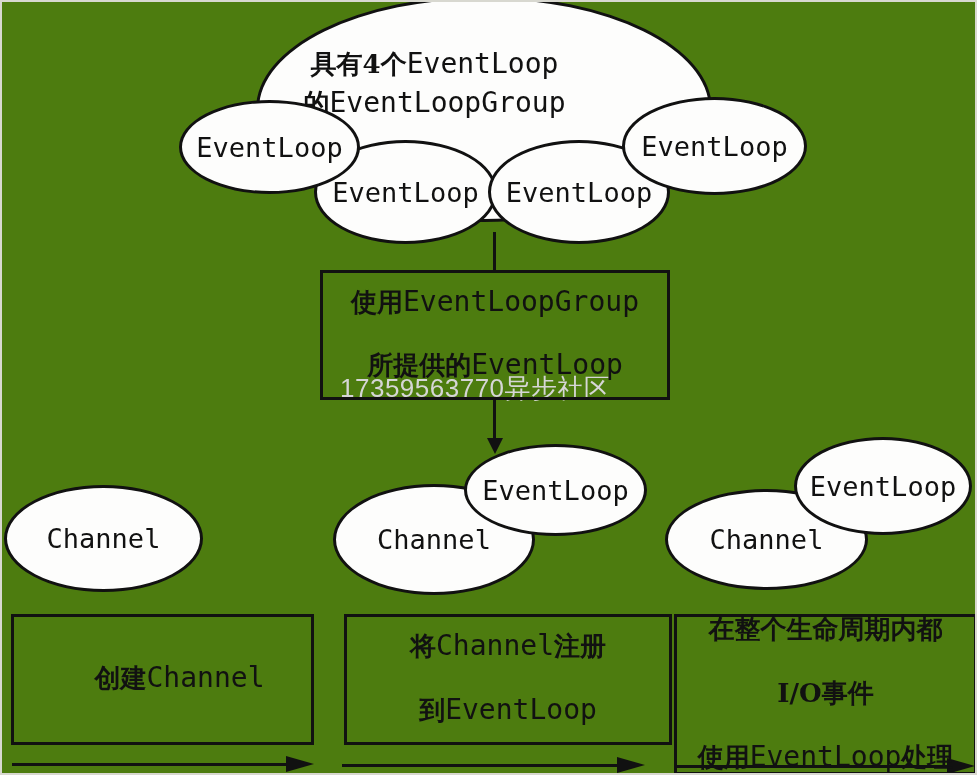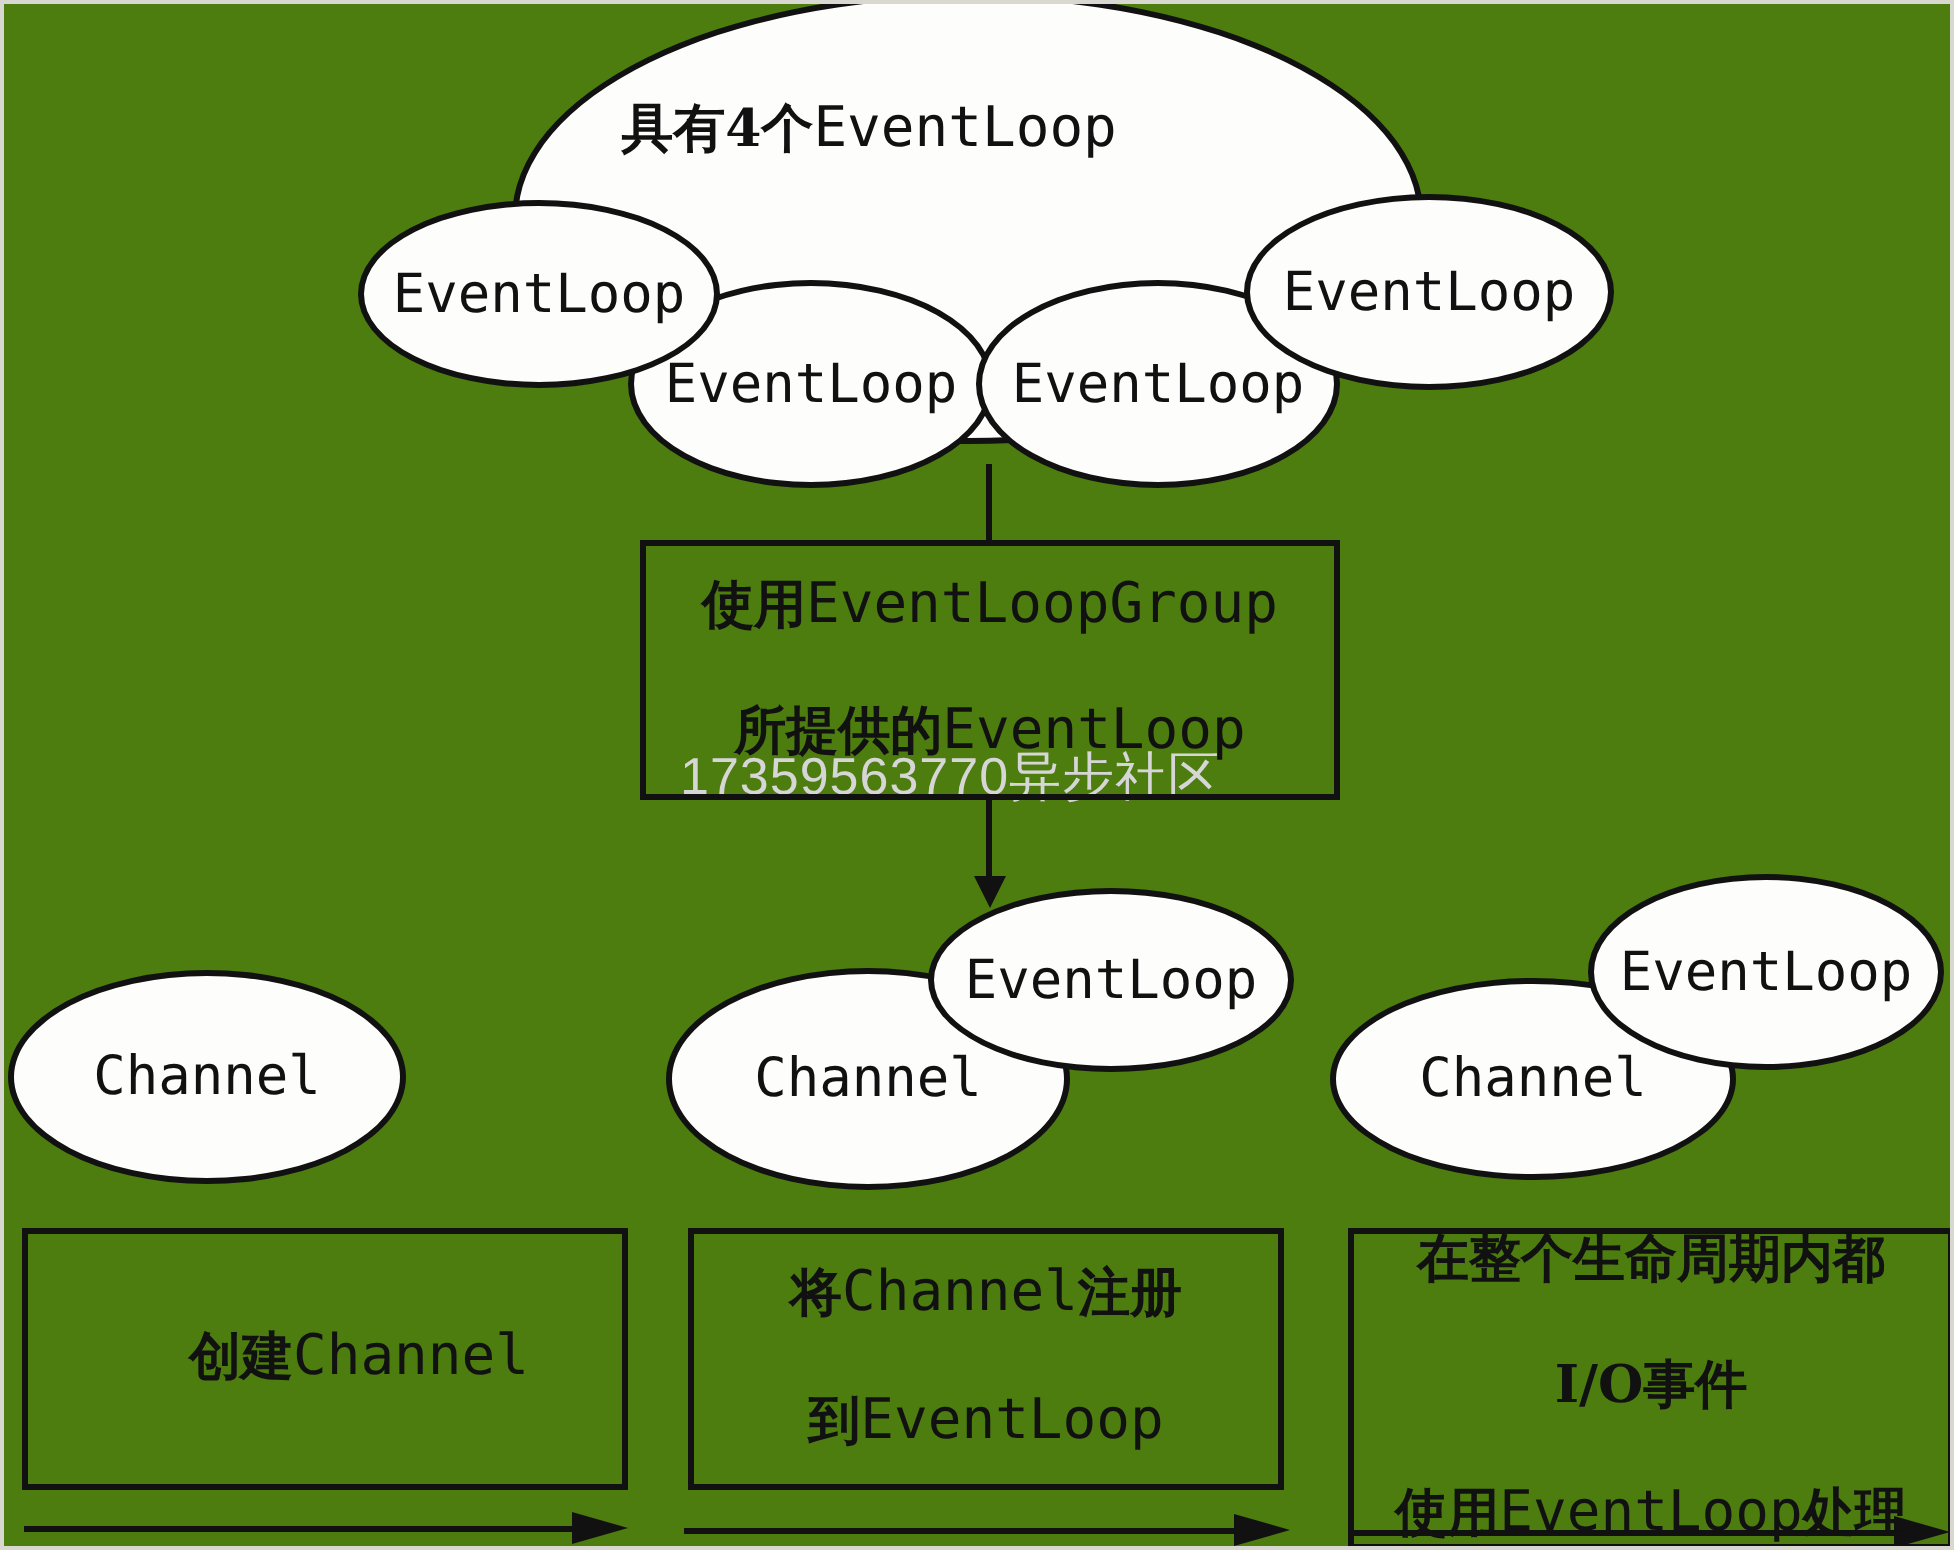--- a/index.html
+++ b/index.html
@@ -57,20 +57,23 @@
 <body>
 
 <div class="canvas">
 
   <div class="ellipse bigellipse" style="left:254px; top:-6px; width:456px; height:226px;"></div>
 
   <div class="biglabel">
     <span class="line">
       <span class="cjk">具有4个</span><span class="mono">EventLoop</span>
     </span>
+    <span class="line">
+      <span class="cjk">的</span><span class="mono">EventLoopGroup</span>
+    </span>
   </div>
 
   <div class="ellipse midrow" style="left:312px; top:138px; width:183px; height:104px;">
     <span class="mono">EventLoop</span>
   </div>
   <div class="ellipse midrow" style="left:486px; top:138px; width:182px; height:104px;">
     <span class="mono">EventLoop</span>
   </div>
   <div class="ellipse outerrow" style="left:177px; top:98px; width:181px; height:94px;">
     <span class="mono">EventLoop</span>
@@ -105,21 +108,21 @@
   </div>
   <div class="hline" style="left:10px; top:761px; width:276px;"></div>
   <div class="arrowhead-right" style="left:284px; top:754px;"></div>
 
   <div class="ellipse chan" style="left:331px; top:482px; width:202px; height:111px;">
     <span class="mono">Channel</span>
   </div>
   <div class="ellipse evl" style="left:462px; top:442px; width:183px; height:92px;">
     <span class="mono">EventLoop</span>
   </div>
-  <div class="box" style="left:342px; top:612px; width:298px; height:131px;">
+  <div class="box" style="left:342px; top:612px; width:328px; height:131px;">
     <span class="line">
       <span class="cjk">将</span><span class="mono">Channel</span><span class="cjk">注册</span>
     </span>
     <span class="line">
       <span class="cjk">到</span><span class="mono">EventLoop</span>
     </span>
   </div>
   <div class="hline" style="left:340px; top:762px; width:275px;"></div>
   <div class="arrowhead-right" style="left:615px; top:755px;"></div>
 

